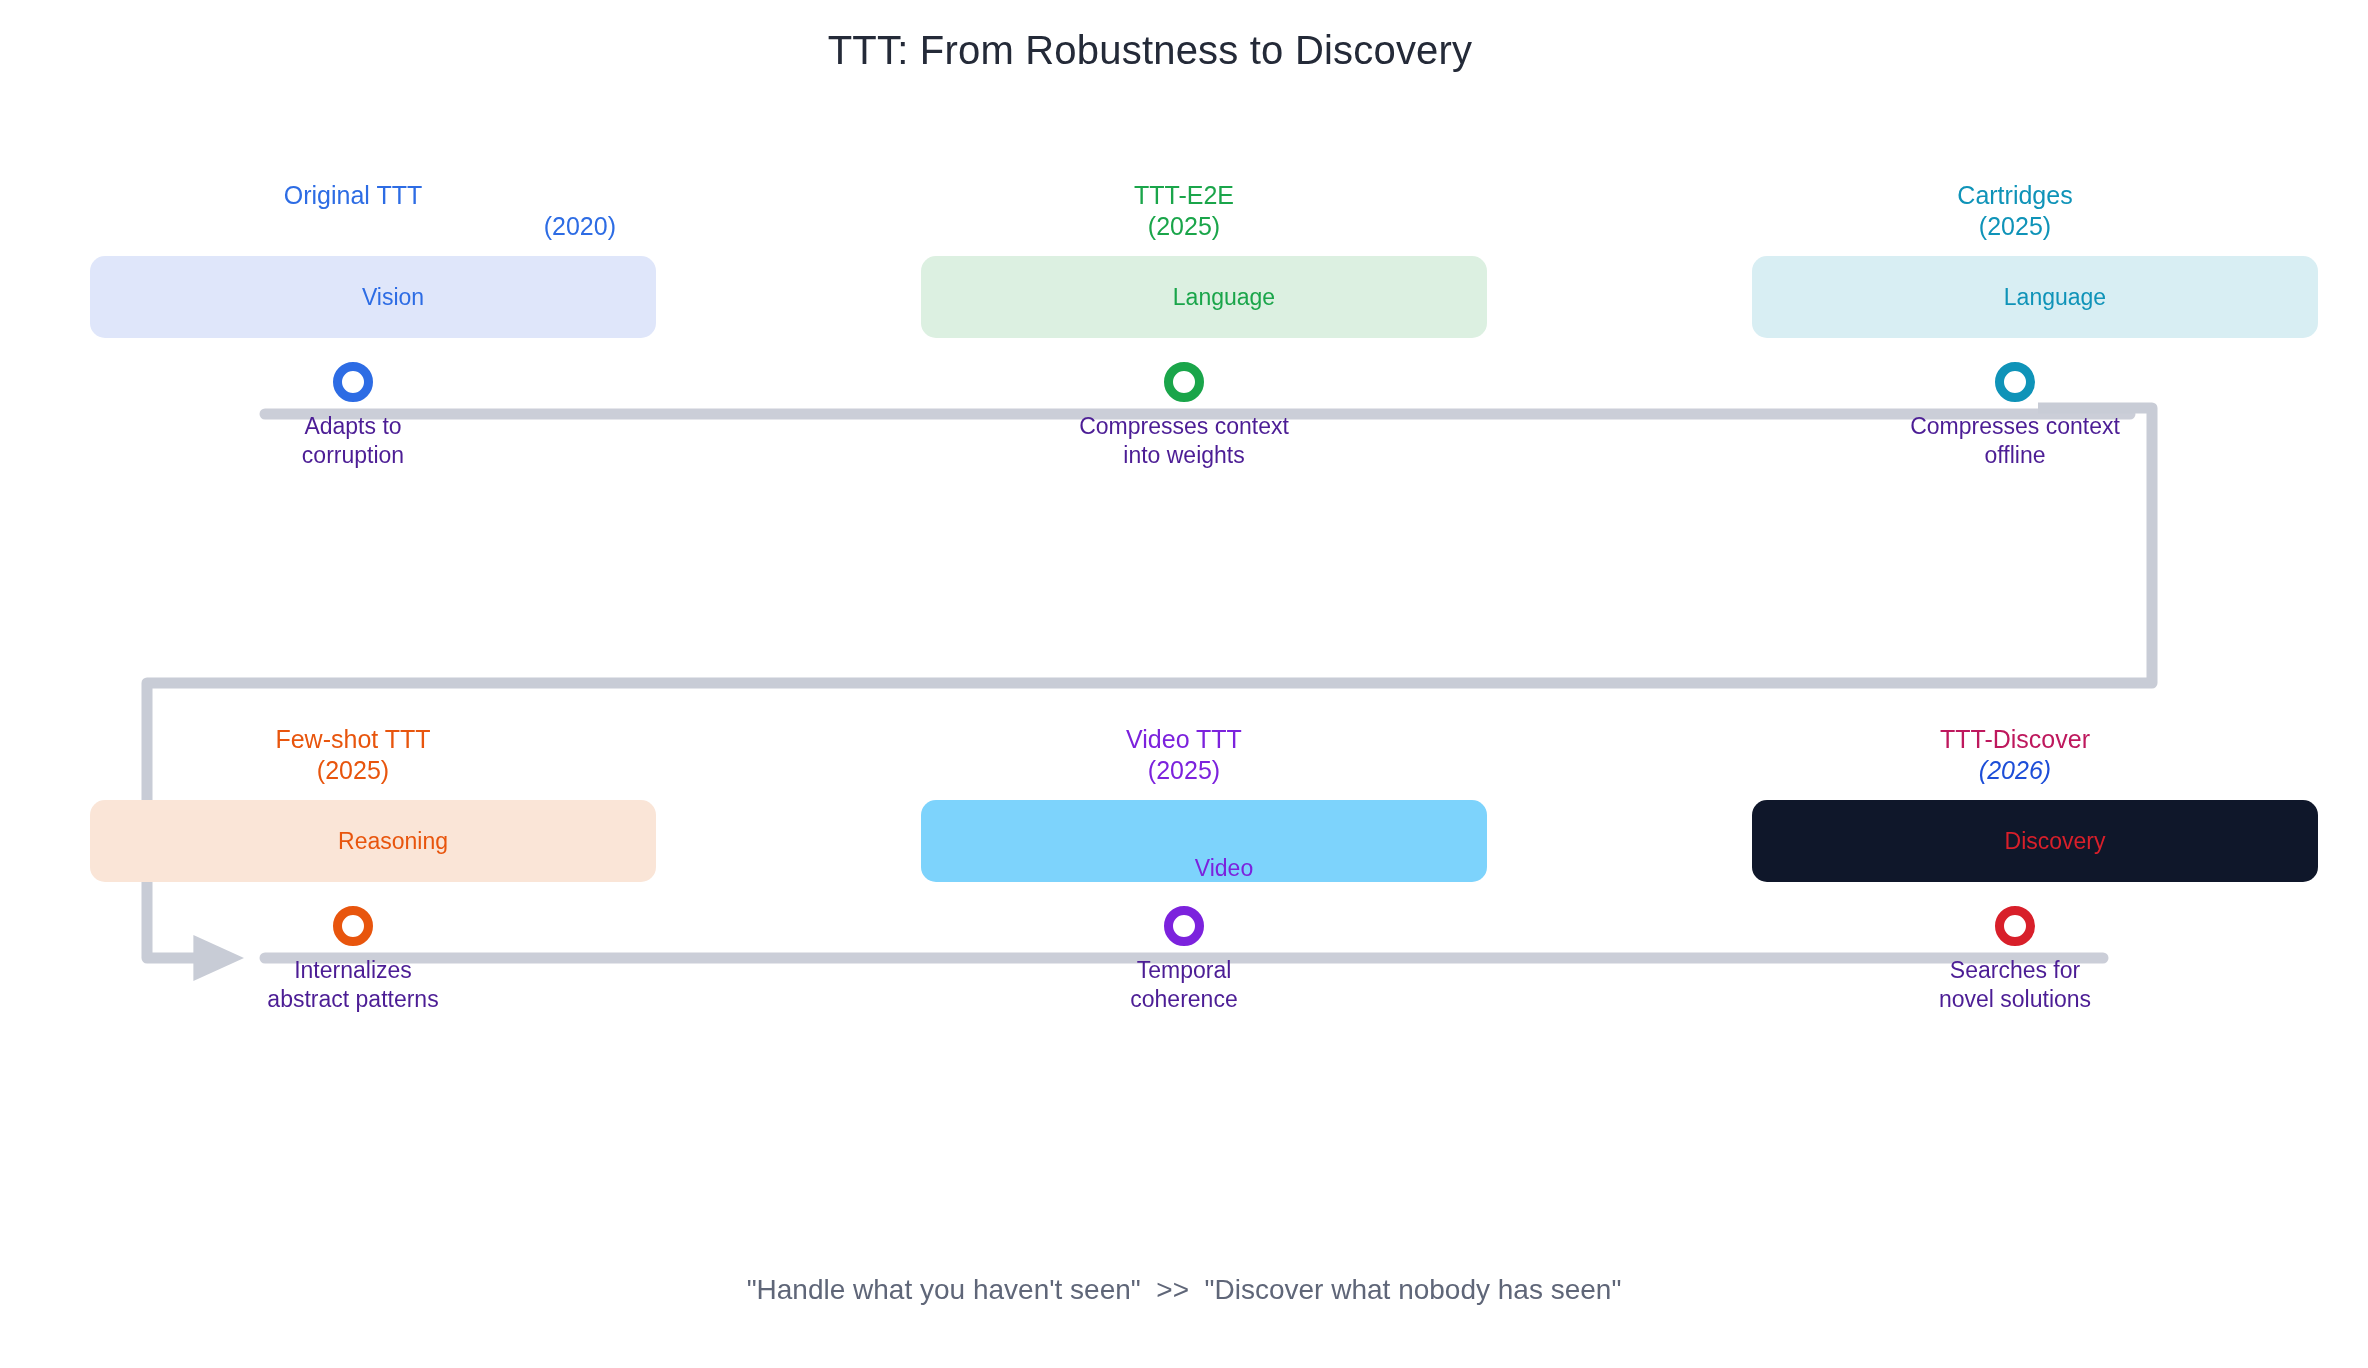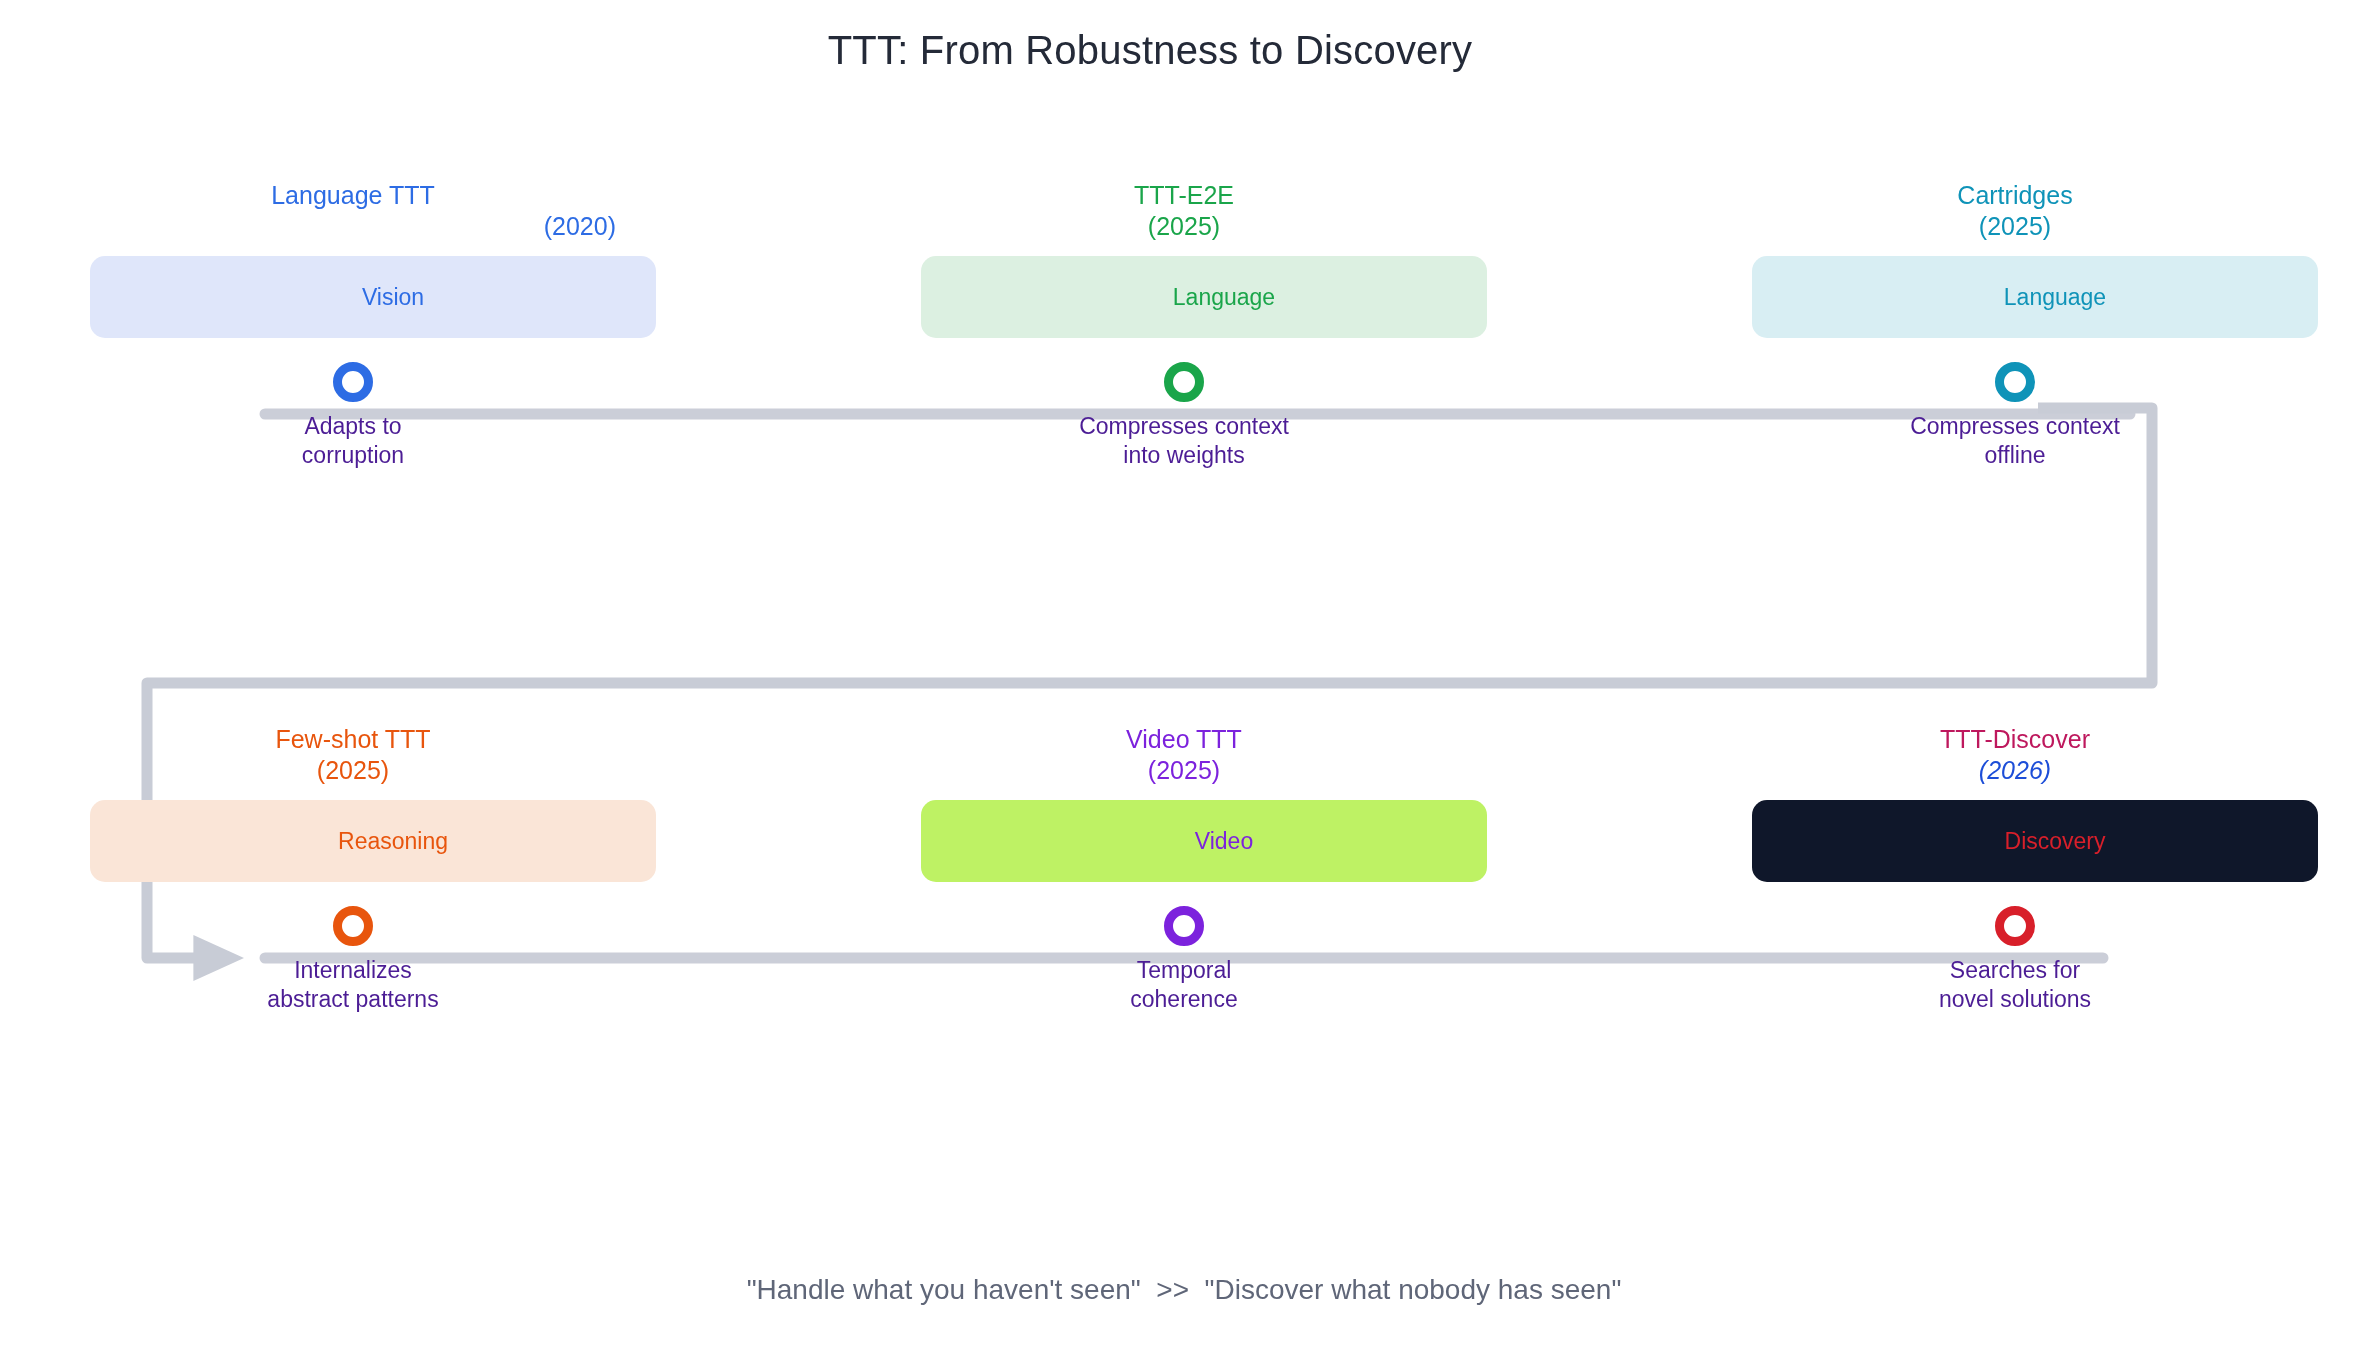--- a/index.html
+++ b/index.html
@@ -128,21 +128,21 @@
     </defs>
 
     <line x1="265" y1="414" x2="2130" y2="414" stroke="#cbced8" stroke-width="11" stroke-linecap="round"></line>
 
     <line x1="265" y1="958" x2="2103" y2="958" stroke="#cbced8" stroke-width="11" stroke-linecap="round"></line>
 
     <path d="M 2038 408 L 2152 408 L 2152 683 L 147 683 L 147 958 L 222 958" fill="none" stroke="#c8ccd6" stroke-width="11" stroke-linejoin="round" stroke-linecap="butt" marker-end="url(#arrowhead)"></path>
   </svg>
 
   <div class="node" style="left:90px; top:180px;">
-    <div class="node-title" style="color:#2d6ce4;">Language TTT</div>
+    <div class="node-title" style="color:#2d6ce4;">Original TTT</div>
     <div class="node-year" style="color:#2d6ce4;text-align:right;">(2020)</div>
     <div class="node-box" style="background:#dfe6fa;">
       <span class="node-box-label" style="color:#2d6ce4;">Vision</span>
     </div>
     <div class="node-marker" style="border-color:#2d6ce4;"></div>
     <div class="node-desc">Adapts to
 corruption</div>
   </div>
 
   <div class="node" style="left:921px; top:180px;">
@@ -174,21 +174,21 @@
       <span class="node-box-label" style="color:#e8550d;">Reasoning</span>
     </div>
     <div class="node-marker" style="border-color:#e8550d;"></div>
     <div class="node-desc">Internalizes
 abstract patterns</div>
   </div>
 
   <div class="node" style="left:921px; top:724px;">
     <div class="node-title" style="color:#7c22dd;">Video TTT</div>
     <div class="node-year" style="color:#7c22dd;">(2025)</div>
-    <div class="node-box" style="background:#bef264;">
+    <div class="node-box" style="background:#7dd3fc;align-items:flex-end;">
       <span class="node-box-label" style="color:#7c22dd;">Video</span>
     </div>
     <div class="node-marker" style="border-color:#7c22dd;"></div>
     <div class="node-desc">Temporal
 coherence</div>
   </div>
 
   <div class="node" style="left:1752px; top:724px;">
     <div class="node-title" style="color:#be185d;">TTT-Discover</div>
     <div class="node-year" style="color:#1d4ed8;font-style:italic;">(2026)</div>

